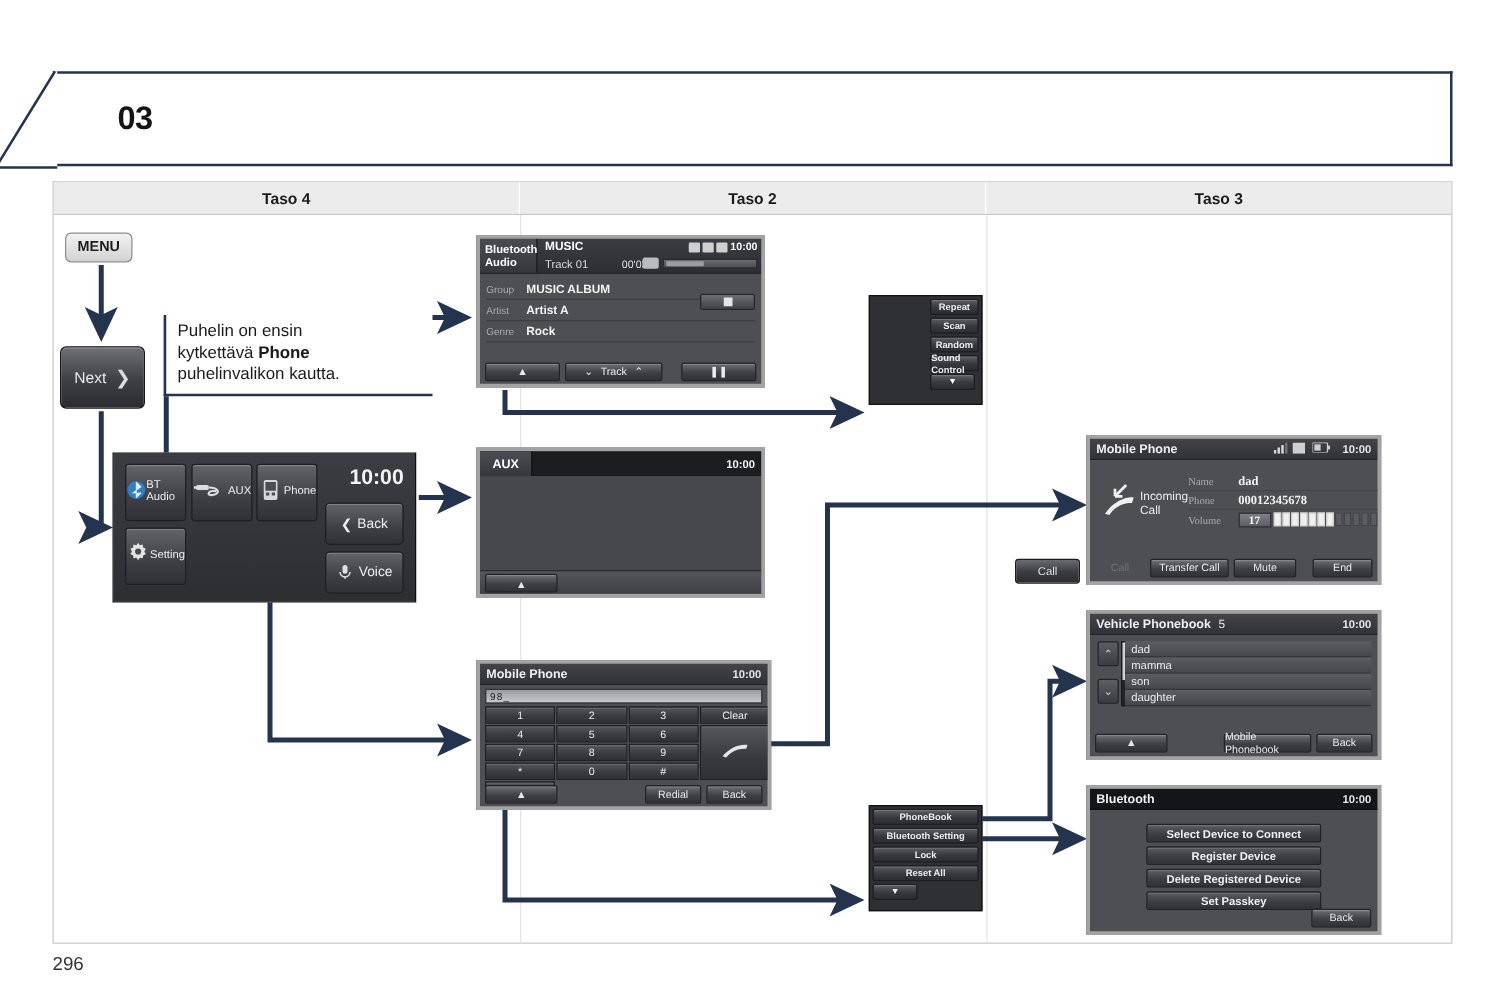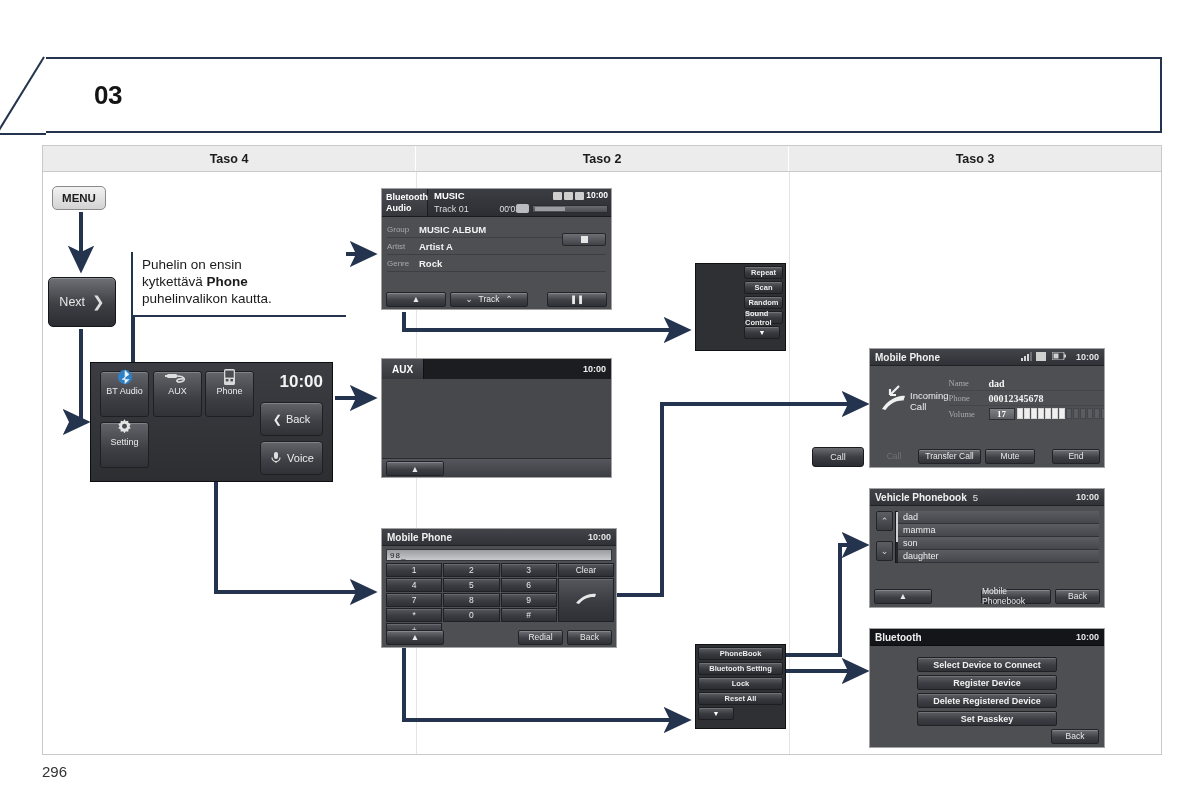--- a/index.html
+++ b/index.html
@@ -175,21 +175,21 @@
     line-height: 17px;
     color: #1a1a1a;
     z-index: 5;
   }
   .callout-text b { font-weight: bold; }
 
   
   .screen {
     position: absolute;
     background: #4d4f53;
-    border: 1px solid #a3a3a3;
+    border: 3px solid #a3a3a3;
     overflow: hidden;
     z-index: 3;
     color: #e9e9e9;
     font-size: 9px;
   }
   .scr-title-bar {
     height: 17px;
     background: linear-gradient(#42444a, #303238);
     display: flex;
     align-items: center;
@@ -347,23 +347,23 @@
     border: 1px solid #0d0e10;
     z-index: 3;
     padding: 8px 7px;
   }
   .tile {
     position: absolute;
     width: 49px; height: 46px;
     background: linear-gradient(#62646a, #3d3f45 60%, #303238);
     border: 1px solid #1e1f23;
     border-radius: 3px;
-    display: flex; flex-direction: column;
+    display: flex; 
     align-items: center; justify-content: flex-end;
-    padding-bottom: 20px;
+    padding-bottom: 5px;
     color: #ececec; font-size: 9px;
     box-shadow: inset 0 1px 0 rgba(255,255,255,.2);
   }
   .tile .ico { flex: 1; display: flex; align-items: center; justify-content: center; }
   .home-clock {
     position: absolute; right: 9px; top: 9px;
     font-size: 17px; font-weight: bold; color: #f3f3f3;
   }
   .side-btn {
     position: absolute;
@@ -585,21 +585,21 @@
       <span>⌄</span>
       <span>Track</span>
       <span>⌃</span>
     </div>
     <div class="btn3d" style="width:60px;height:15px;margin-left:auto;">
       <span>❚❚</span>
     </div>
   </div>
 </div>
 
-<div class="menu-list" style="left:695px; top:263px; width:91px; height:88px;padding-left:48px;">
+<div class="menu-list" style="left:695px; top:236px; width:91px; height:88px;padding-left:48px;">
   <div class="menu-item">Repeat</div>
   <div class="menu-item">Scan</div>
   <div class="menu-item">Random</div>
   <div class="menu-item">Sound Control</div>
   <div class="menu-down">
     <span>▼</span>
   </div>
 </div>
 
 <div class="home-screen">

